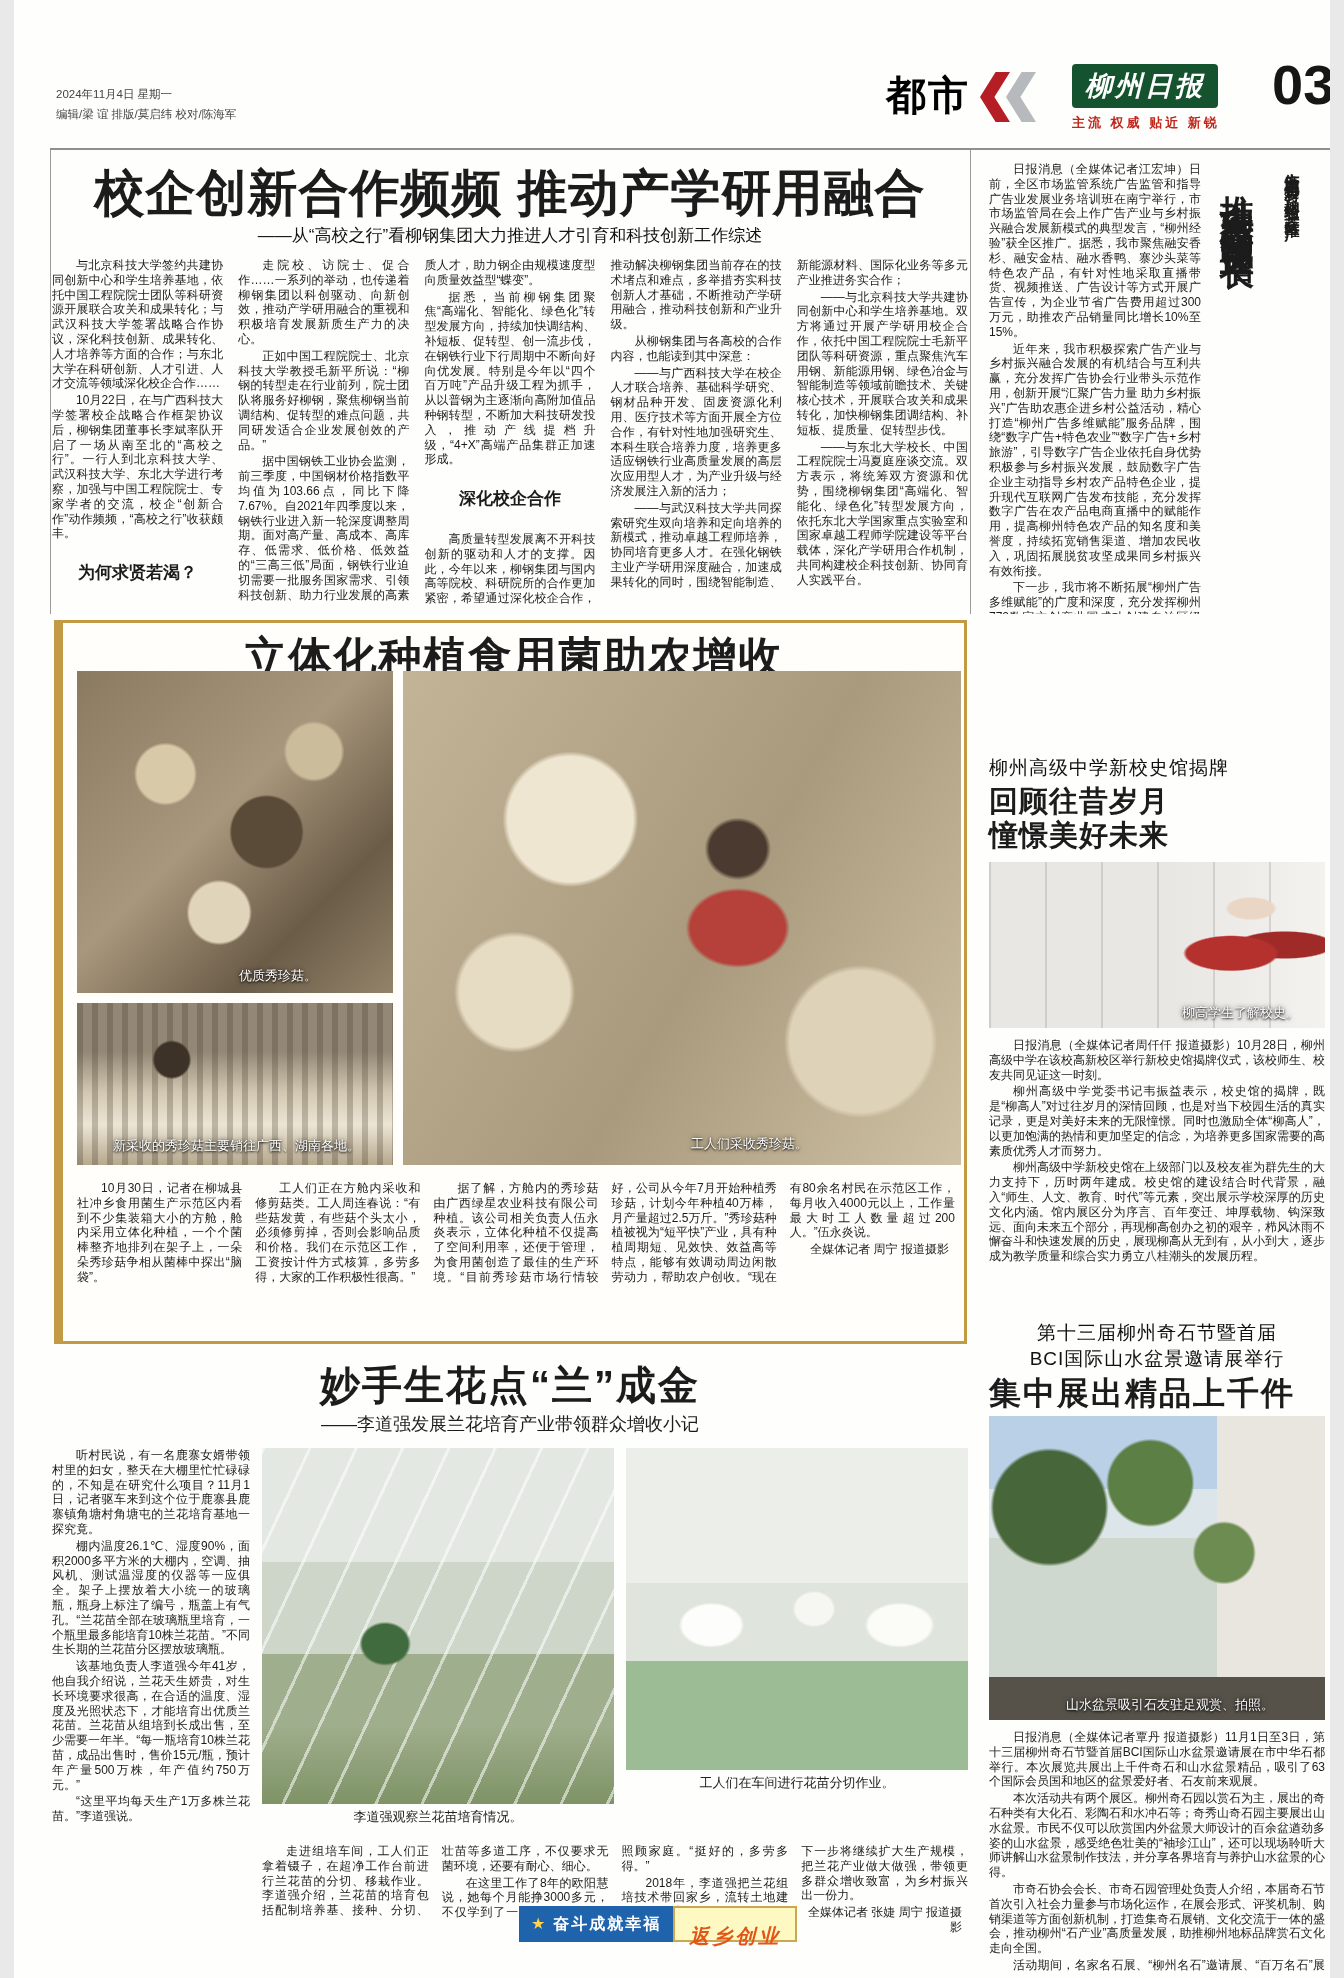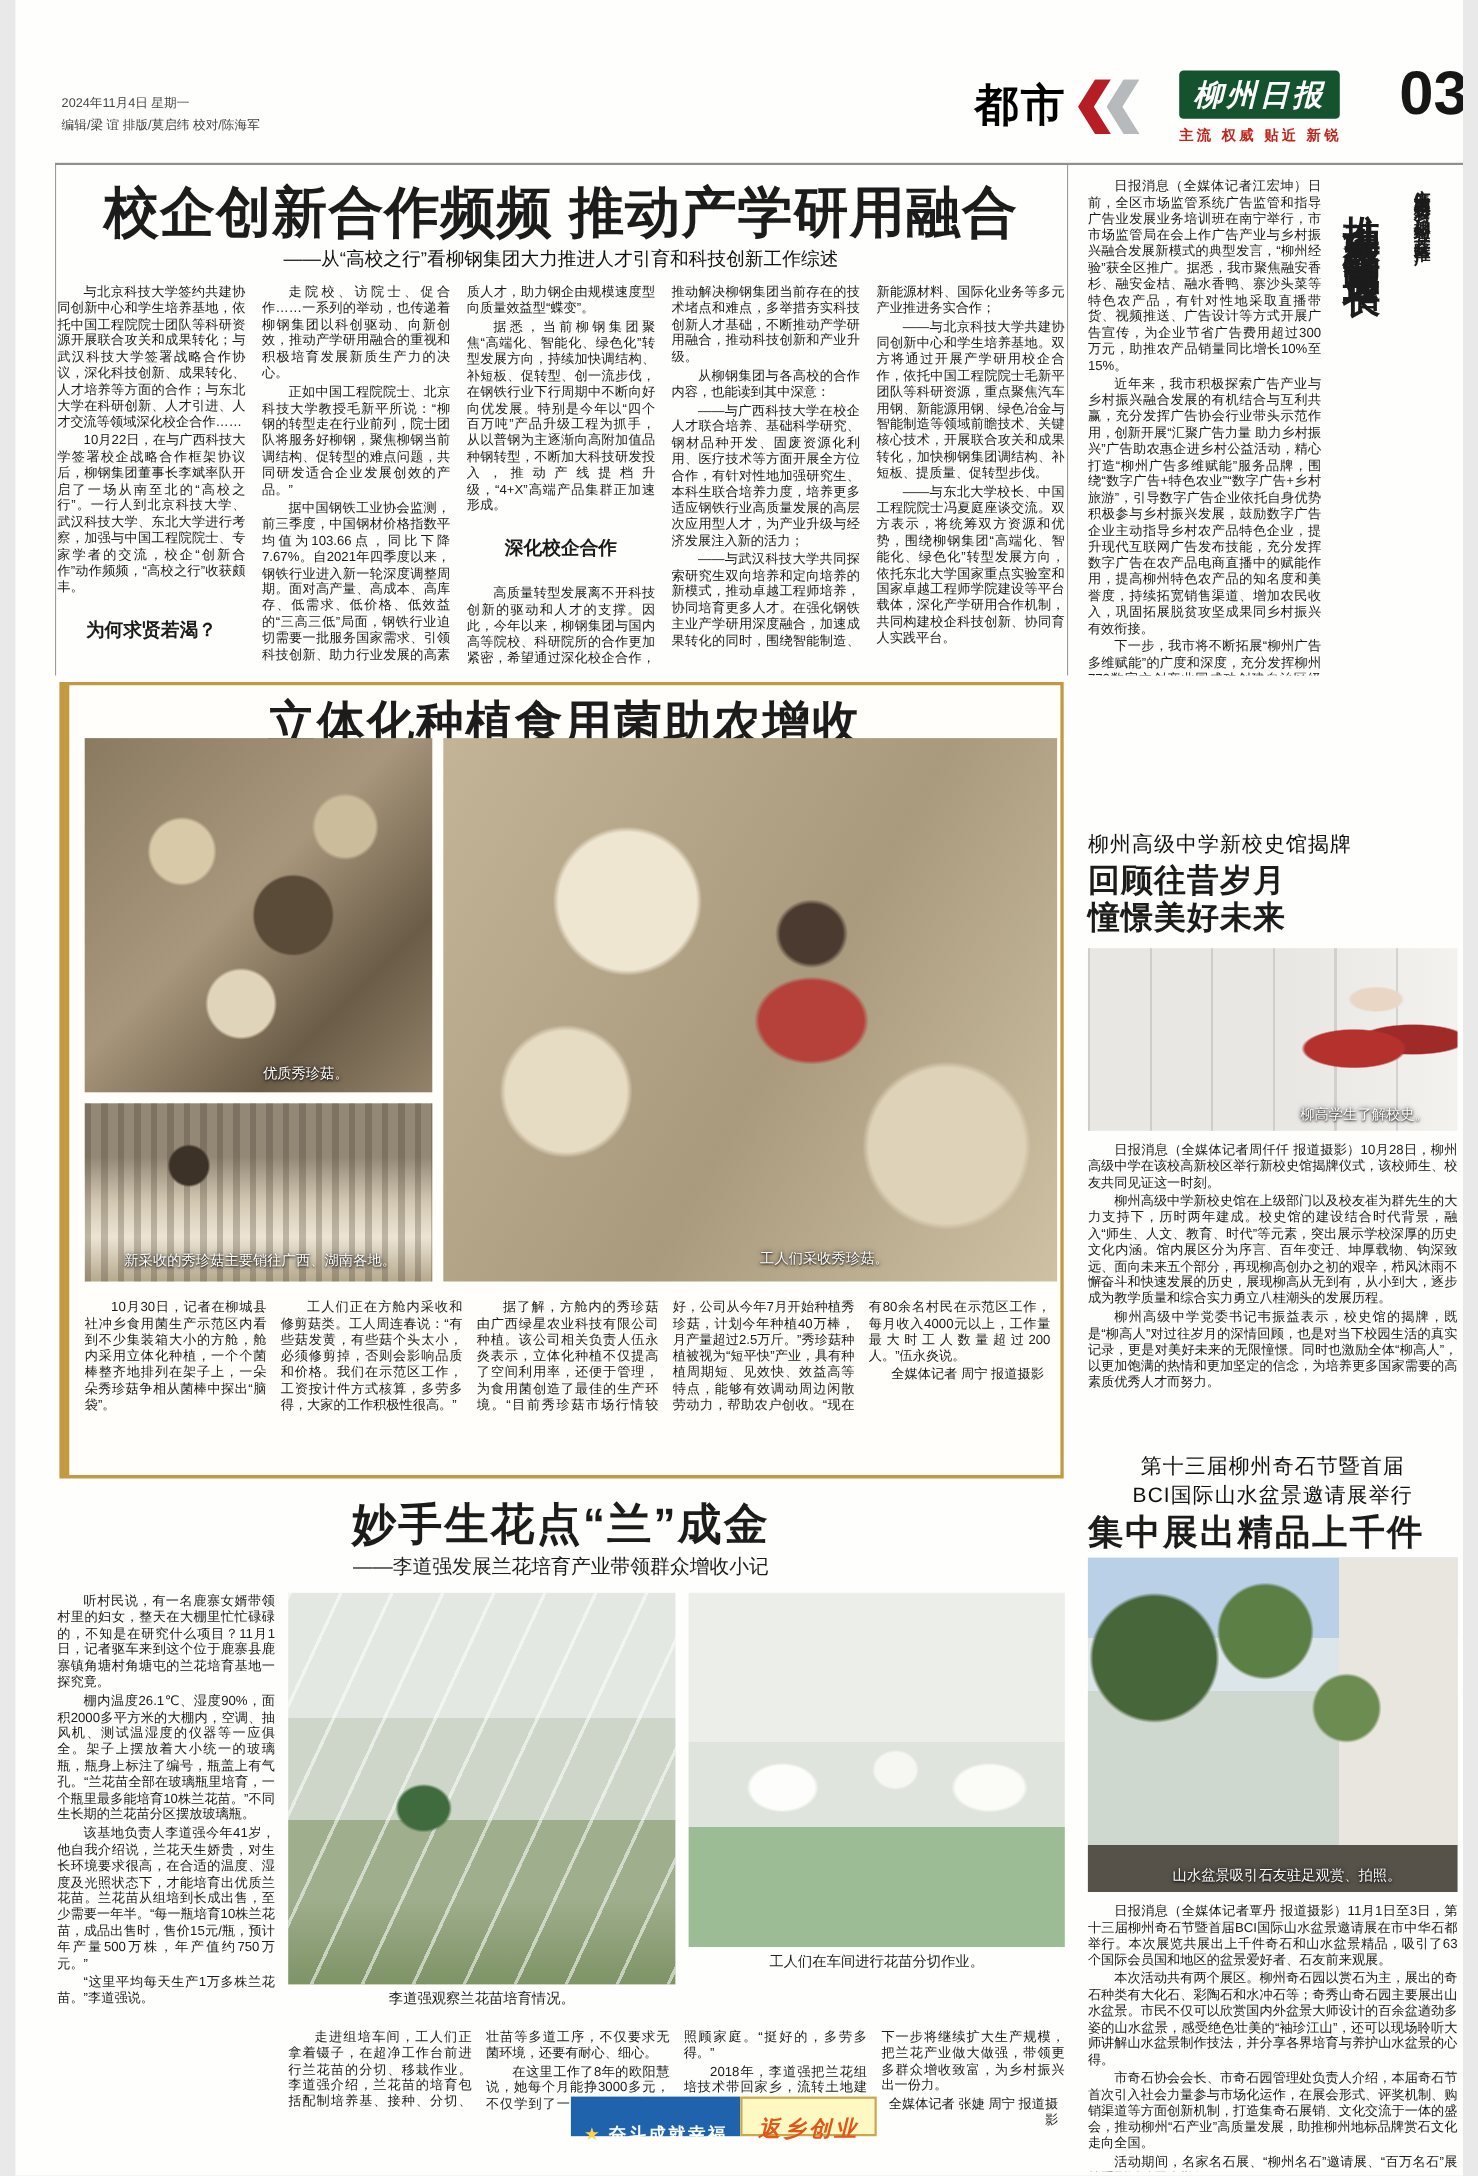--- a/index.html
+++ b/index.html
@@ -42,21 +42,21 @@
   .ocol1{left:38px;top:1448px;width:198px;height:522px;overflow:hidden}
   .olower{left:248px;top:1844px;width:706px;height:131px;overflow:hidden;column-count:4;column-gap:13px}
   
   .ad-body{left:975px;top:162px;width:212px;height:452px;overflow:hidden}
   .ad-headline{left:1196px;top:168px;height:448px;font-size:34px;font-weight:900;letter-spacing:6px;line-height:1.6}
   .ad-kicker{left:1268px;top:160px;height:452px;font-size:15px;font-weight:700;letter-spacing:2px}
   .kicker{font-size:19px;color:#111;letter-spacing:1px}
   .rail-head{font-size:29px;font-weight:900;line-height:1.18;letter-spacing:1px}
   .banner{left:505px;top:1906px;height:36px;display:flex}
   .banner-left{background:#1f63ac;color:#fff;font-size:16px;font-weight:700;
-               padding:17px 12px;line-height:36px;letter-spacing:2px}
+               padding:0 12px;line-height:36px;letter-spacing:2px}
   .banner-left .star{color:#ffd34d;margin-right:6px;font-style:normal}
   .banner-right{background:#fef9c3;border:2px solid #caa84f;box-sizing:border-box;
                 color:#e25617;font-size:20px;font-weight:900;font-style:italic;
                 padding:12px 14px;line-height:32px;letter-spacing:3px}
   
   .ph-mushA{background:
      radial-gradient(circle at 28% 32%,#d8c9a8 0 9%,rgba(0,0,0,0) 10%),
      radial-gradient(circle at 60% 50%,#5a4a38 0 14%,rgba(0,0,0,0) 15%),
      radial-gradient(circle at 75% 25%,#cbbc9b 0 8%,rgba(0,0,0,0) 9%),
      radial-gradient(circle at 45% 75%,#e0d4ba 0 10%,rgba(0,0,0,0) 11%),
@@ -182,22 +182,22 @@
 
   <div class="abs kicker" style="left:975px;top:755px">柳州高级中学新校史馆揭牌</div>
   <div class="abs rail-head" style="left:975px;top:784px">
     <div>回顾往昔岁月</div>
     <div>憧憬美好未来</div>
   </div>
   <div class="photo ph-school" style="left:975px;top:862px;width:336px;height:166px"></div>
   <span class="cap" style="left:1168px;top:1004px">柳高学生了解校史。</span>
   <div class="abs body-sm" style="left:975px;top:1038px;width:336px;height:248px;overflow:hidden">
     <p>日报消息（全媒体记者周仟仟 报道摄影）10月28日，柳州高级中学在该校高新校区举行新校史馆揭牌仪式，该校师生、校友共同见证这一时刻。</p>
+    <p>柳州高级中学党委书记韦振益表示，校史馆的揭牌，既是“柳高人”对过往岁月的深情回顾，也是对当下校园生活的真实记录，更是对美好未来的无限憧憬。同时也激励全体“柳高人”，以更加饱满的热情和更加坚定的信念，为培养更多国家需要的高素质优秀人才而努力。</p>
     <p>柳州高级中学新校史馆在上级部门以及校友崔为群先生的大力支持下，历时两年建成。校史馆的建设结合时代背景，融入“师生、人文、教育、时代”等元素，突出展示学校深厚的历史文化内涵。馆内展区分为序言、百年变迁、坤厚载物、钩深致远、面向未来五个部分，再现柳高创办之初的艰辛，栉风沐雨不懈奋斗和快速发展的历史，展现柳高从无到有，从小到大，逐步成为教学质量和综合实力勇立八桂潮头的发展历程。</p>
-    <p>柳州高级中学党委书记韦振益表示，校史馆的揭牌，既是“柳高人”对过往岁月的深情回顾，也是对当下校园生活的真实记录，更是对美好未来的无限憧憬。同时也激励全体“柳高人”，以更加饱满的热情和更加坚定的信念，为培养更多国家需要的高素质优秀人才而努力。</p>
   </div>
 
   <div class="abs kicker" style="left:975px;top:1320px;width:336px;text-align:center">
     <div>第十三届柳州奇石节暨首届</div>
     <div>BCI国际山水盆景邀请展举行</div>
   </div>
   <div class="abs" style="left:975px;top:1372px;width:336px;font-size:32px;font-weight:900;letter-spacing:2px">集中展出精品上千件</div>
   <div class="photo ph-bonsai" style="left:975px;top:1416px;width:336px;height:304px"></div>
   <span class="cap" style="left:1052px;top:1696px">山水盆景吸引石友驻足观赏、拍照。</span>
   <div class="abs body-sm" style="left:975px;top:1730px;width:336px;height:244px;overflow:hidden">

